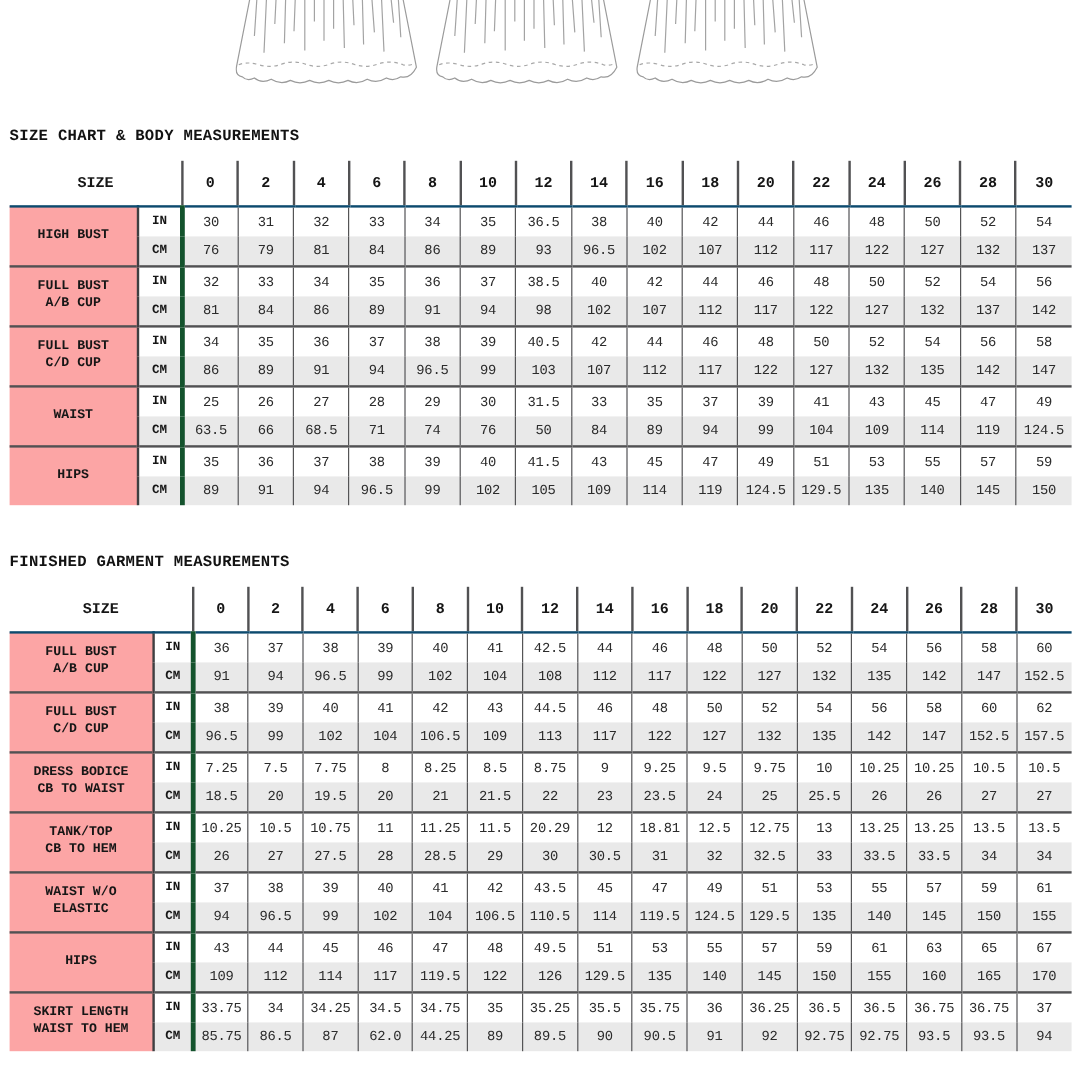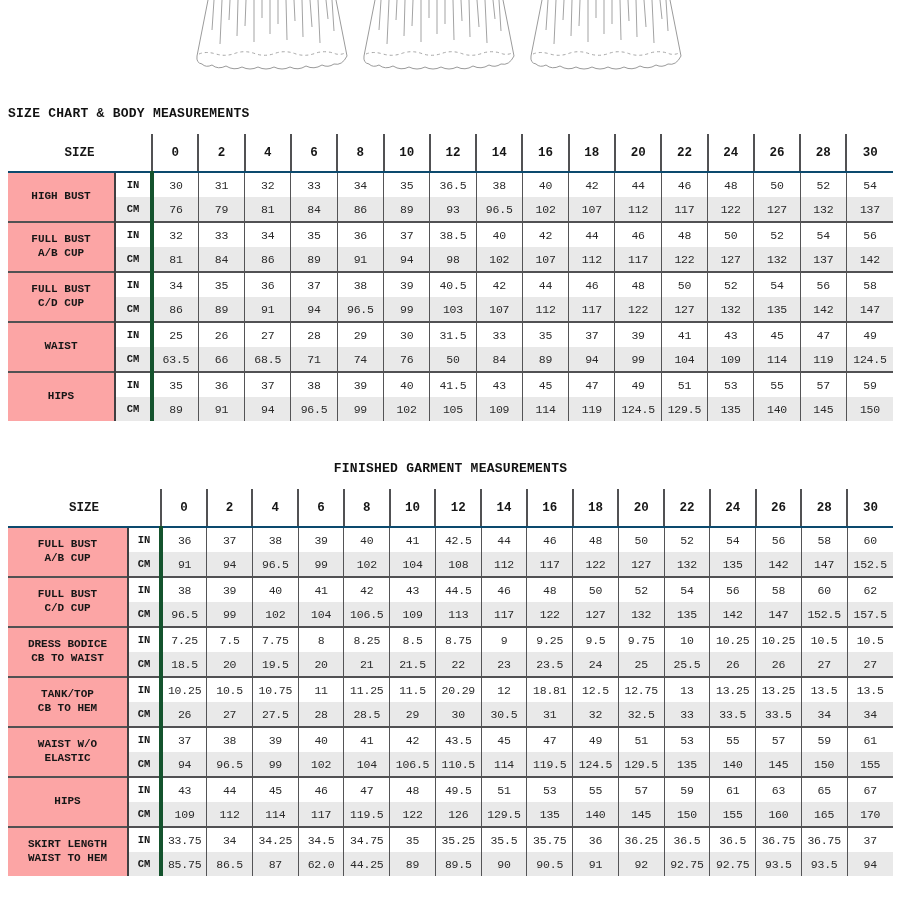--- a/index.html
+++ b/index.html
@@ -12,21 +12,21 @@
 
   
   .illos{display:flex;gap:15px;margin-left:188px;height:80px;overflow:hidden;}
   .illos svg{display:block;}
 
   
   h2.tbl-title{
     font-size:13px;font-weight:700;letter-spacing:.25px;
     color:#121212;margin:26px 0 13px 0;
   }
-  h2.tbl-title.second{margin-top:40px;text-align:center;}
+  h2.tbl-title.second{margin-top:40px;}
 
   
   table.tbl{border-collapse:collapse;table-layout:fixed;width:885px;}
   .tbl th,.tbl td{padding:0;text-align:center;vertical-align:middle;}
 
   .tbl .col-label{width:107px;}
   .tbl .col-unit{width:37px;}
   #garment-table .col-label{width:120px;}
   #garment-table .col-unit{width:33px;}
 

